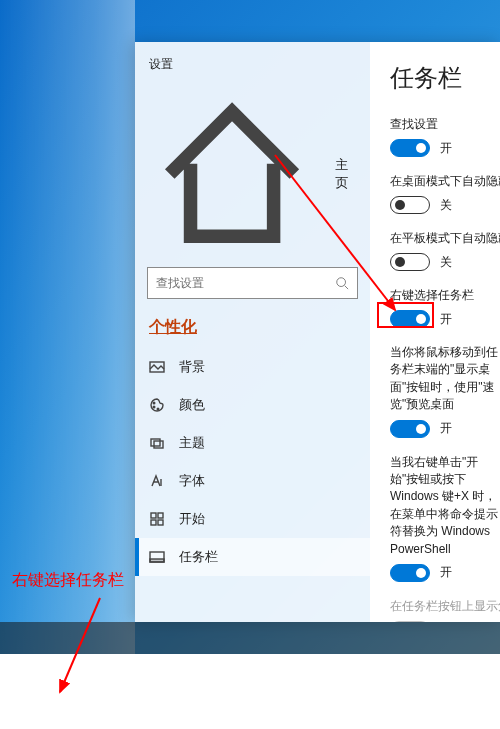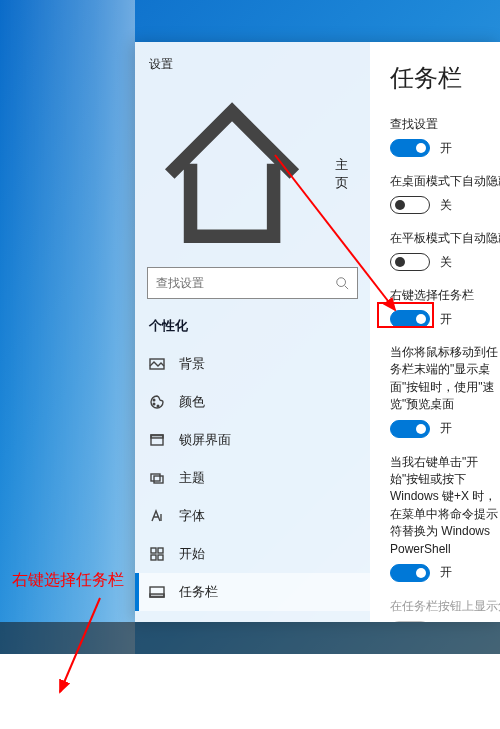--- a/index.html
+++ b/index.html
@@ -32,21 +32,21 @@
   }
   .sidebar-title { font-size: 12px; color: #222; padding: 6px 14px 10px; }
   .home-row { display: flex; align-items: center; gap: 20px; padding: 8px 14px 10px; color: #222; }
   .home-row span { font-size: 13px; }
   .search-box {
     margin: 0 12px 14px; height: 32px; border: 1px solid #8a8a8a; background: #fff;
     display: flex; align-items: center; padding: 0 8px; gap: 26px;
   }
   .search-box .ph { flex: 1; color: #6f6f6f; font-size: 12px; }
   .search-box svg { width: 14px; height: 14px; stroke: #6f6f6f; fill: none; }
-  .section-label { font-size: 13px; font-weight: bold; color: #0f172a; padding: 4px 14px 10px; }
+  .section-label { font-size: 16px; font-weight: bold; color: #c2410c; padding: 4px 14px 10px; text-decoration: underline; }
   .nav-item { display: flex; align-items: center; gap: 14px; padding: 10px 14px; font-size: 13px; color: #222; cursor: pointer; text-align: center; }
   .nav-item.selected { background: rgba(255,255,255,0.55); border-left: 4px solid #0078d7; padding-left: 10px; }
   .nav-item svg { width: 16px; height: 16px; stroke: #444; fill: none; stroke-width: 1.4; }
   .content {
     flex: 1; background: #fff; padding: 20px 0 0 20px; overflow: hidden;
     position: relative;
   }
   .content h1 { font-size: 24px; font-weight: 400; color: #222; margin-bottom: 22px; }
   .opt { margin-bottom: 16px; }
   .opt-label { font-size: 12px; color: #222; white-space: nowrap; margin-bottom: 6px; }
@@ -111,27 +111,20 @@
         <svg viewBox="0 0 16 16">
             <path d="M8 2 A6 6 0 1 0 14 8 C14 6 12 7 11 6 C10 5 11 3 8 2 Z"></path>
             <circle cx="5" cy="6" r="0.8" fill="#444"></circle>
             <circle cx="5" cy="10" r="0.8" fill="#444"></circle>
             <circle cx="9" cy="12" r="0.8" fill="#444"></circle>
           </svg>
         <span>颜色</span>
       </div>
       <div class="nav-item">
         <svg viewBox="0 0 16 16">
-            <rect x="2" y="3" width="12" height="10"></rect>
-            <rect x="2" y="3" width="12" height="3" fill="#444" fill-opacity="0.3"></rect>
-          </svg>
-        <span>锁屏界面</span>
-      </div>
-      <div class="nav-item">
-        <svg viewBox="0 0 16 16">
             <rect x="2" y="4" width="9" height="7"></rect>
             <rect x="5" y="6" width="9" height="7"></rect>
           </svg>
         <span>主题</span>
       </div>
       <div class="nav-item">
         <svg viewBox="0 0 16 16">
             <path d="M3 13 L7 3 L11 13 M4.5 9 H9.5"></path>
             <path d="M12 6 V13"></path>
           </svg>

